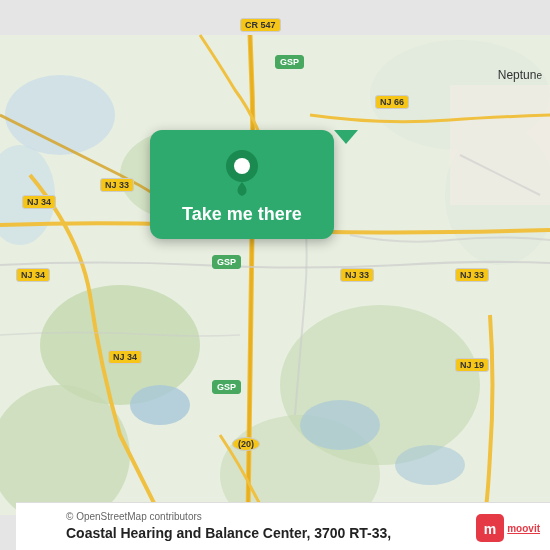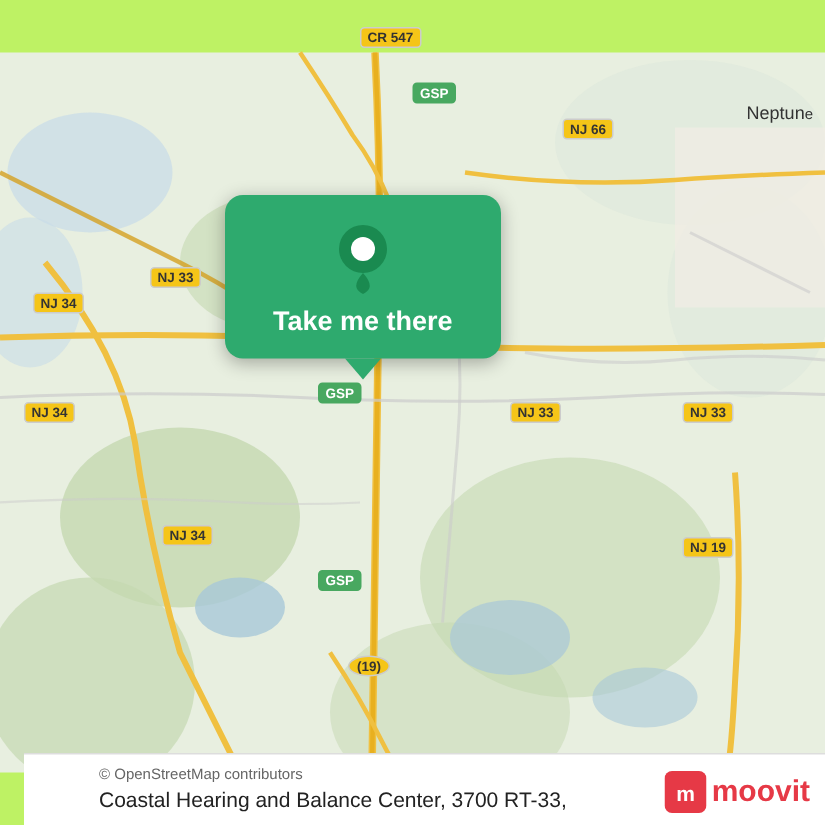--- a/index.html
+++ b/index.html
@@ -9,38 +9,37 @@
       overflow: hidden;
       font-family: Arial, sans-serif;
       position: relative;
     }
 
     #map-container {
       width: 550px;
       height: 550px;
       position: relative;
       overflow: hidden;
-      background: #bef264;
+      background: #e5e5e5;
     }
 
     
     #map-svg {
       position: absolute;
       top: 0; left: 0;
       width: 100%; height: 100%;
     }
 
     
     #take-me-there-popup {
       position: absolute;
       top: 130px;
       left: 150px;
       display: flex;
-      flex-direction: column;
-      align-items: center;
+      flex-direction: row;
       z-index: 10;
     }
 
     #popup-card {
       background: #2eaa6e;
       border-radius: 12px;
       padding: 18px 32px 14px 32px;
       display: flex;
       flex-direction: column;
       align-items: center;
@@ -84,44 +83,45 @@
 
     #osm-attribution {
       font-size: 10px;
       color: #666;
       margin-bottom: 2px;
     }
 
     #location-name {
       font-size: 14px;
       color: #222;
-      font-weight: 400;
+      font-weight: 700;
       line-height: 1.3;
     }
 
     
     #moovit-logo {
       position: absolute;
       bottom: 8px;
       right: 10px;
       z-index: 21;
       display: flex;
       align-items: center;
       gap: 3px;
     }
 
     #moovit-icon {
       width: 28px;
       height: 28px;
     }
 
     #moovit-text {
-      font-size: 20px;
+      font-size: 10px;
       font-weight: bold;
       color: #e63946;
+      text-decoration: underline;
     }
 
     
     .road-label {
       position: absolute;
       background: #f5c518;
       color: #333;
       font-size: 9px;
       font-weight: bold;
       padding: 1px 4px;
@@ -177,31 +177,31 @@
 
     <path d="M 0 80 Q 60 110 120 140 Q 160 160 200 190" stroke="#d4a020" stroke-width="3" fill="none" opacity="0.8"></path>
 
     <path d="M 460 120 Q 500 140 540 160" stroke="#ccc" stroke-width="2" fill="none" opacity="0.6"></path>
 
     <path d="M 220 400 Q 240 430 255 460 Q 265 480 270 480" stroke="#f0c040" stroke-width="3" fill="none"></path>
   </svg>
 
   <div class="road-label" style="top:18px; left:240px;">CR 547</div>
   <div class="road-label" style="top:55px; left:275px; background:#48a860; color:white; border-color:#48a860;">GSP</div>
-  <div class="road-label" style="top:79px; left:375px;text-align:center;">NJ 66</div>
+  <div class="road-label" style="top:95px; left:375px;text-align:center;">NJ 66</div>
   <div class="road-label" style="top:178px; left:100px;">NJ 33</div>
   <div class="road-label" style="top:195px; left:22px;">NJ 34</div>
   <div class="road-label" style="top:268px; left:16px;">NJ 34</div>
   <div class="road-label" style="top:255px; left:212px; background:#48a860; color:white; border-color:#48a860;">GSP</div>
   <div class="road-label" style="top:268px; left:340px;">NJ 33</div>
   <div class="road-label" style="top:268px; left:455px;">NJ 33</div>
   <div class="road-label" style="top:350px; left:108px;">NJ 34</div>
   <div class="road-label" style="top:380px; left:212px; background:#48a860; color:white; border-color:#48a860;">GSP</div>
   <div class="road-label" style="top:358px; left:455px;">NJ 19</div>
-  <div class="road-label" style="top:437px; left:232px; border-radius:50%; padding:1px 5px;">(19)</div>
+  <div class="road-label" style="top:437px; left:232px; border-radius:50%; padding:1px 5px;">(20)</div>
 
   <div style="position:absolute; top:68px; right:8px; font-size:12px; color:#333; font-weight:normal; z-index:5;">Neptun<span style="font-size:10px;">e</span></div>
 
   <div id="take-me-there-popup">
     <div id="popup-card">
 
       <svg id="location-pin-icon" viewBox="0 0 38 48">
         <circle cx="19" cy="18" r="16" fill="#1a8a50"></circle>
         <circle cx="19" cy="18" r="8" fill="white"></circle>
         <path d="M 19 34 Q 10 44 19 48 Q 28 44 19 34" fill="#1a8a50"></path>

